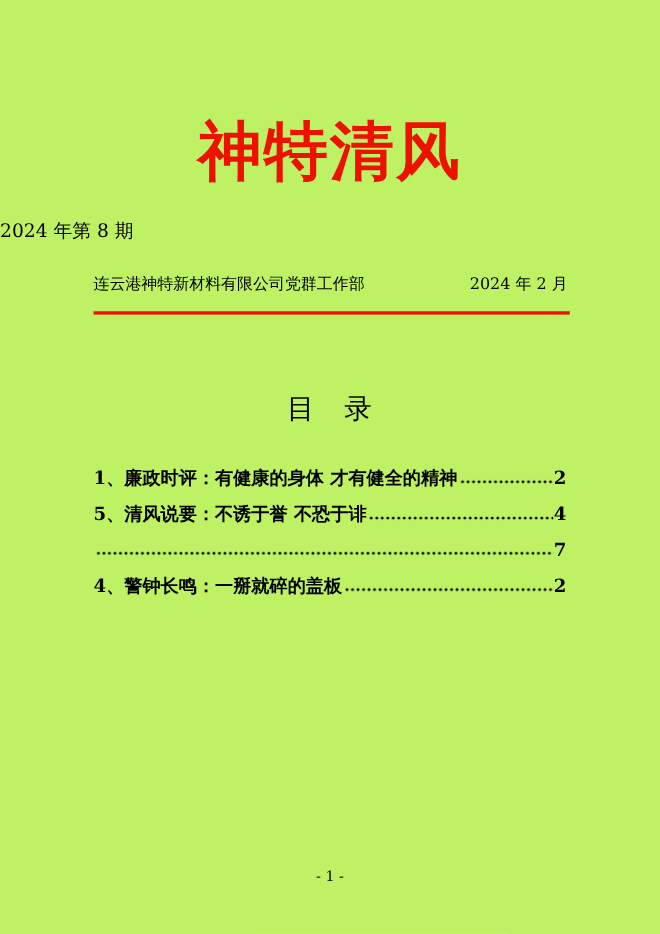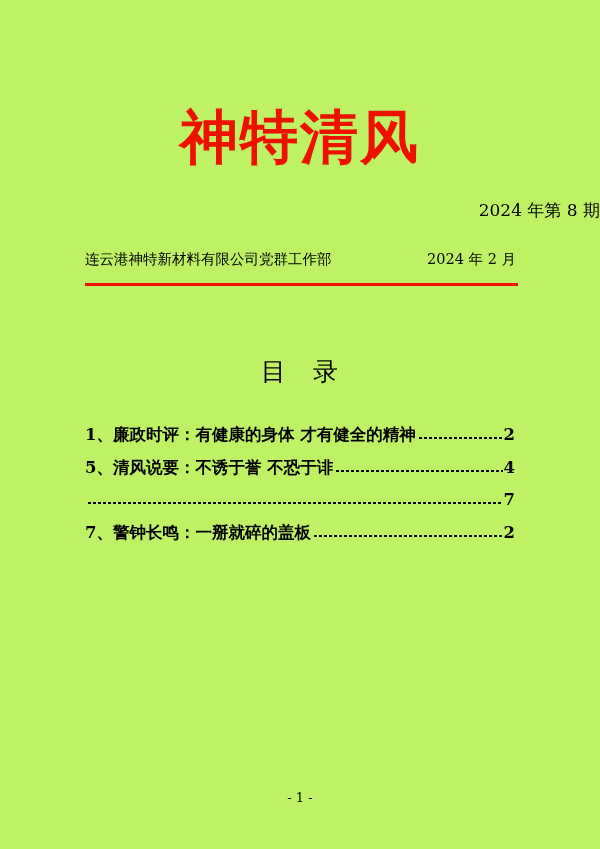--- a/index.html
+++ b/index.html
@@ -22,21 +22,21 @@
     padding-top: 104px;
     text-align: center;
     font-size: 58px;
     line-height: 66px;
     font-weight: 600;
     color: #ee1100;
     letter-spacing: 2px;
   }
   .issue-line {
     margin-top: 30px;
-    text-align: right;
+    text-align: left;
     font-size: 17px;
     line-height: 20px;
     color: #000000;
   }
   .masthead-row {
     display: flex;
     justify-content: space-between;
     align-items: baseline;
     margin: 30px 84px 0 85px;
     font-size: 14.5px;
@@ -125,21 +125,21 @@
       <span class="leader"></span>
       <span class="toc-page">4</span>
     </div>
 
     <div class="toc-row">
       <span class="leader"></span>
       <span class="toc-page">7</span>
     </div>
 
     <div class="toc-row">
-      <span class="toc-label">7、警钟长鸣：一掰就碎的盖板</span>
+      <span class="toc-label">4、警钟长鸣：一掰就碎的盖板</span>
       <span class="leader"></span>
       <span class="toc-page">2</span>
     </div>
 
   </div>
 
   <div class="footer">- 1 -</div>
 
 </div>
 

